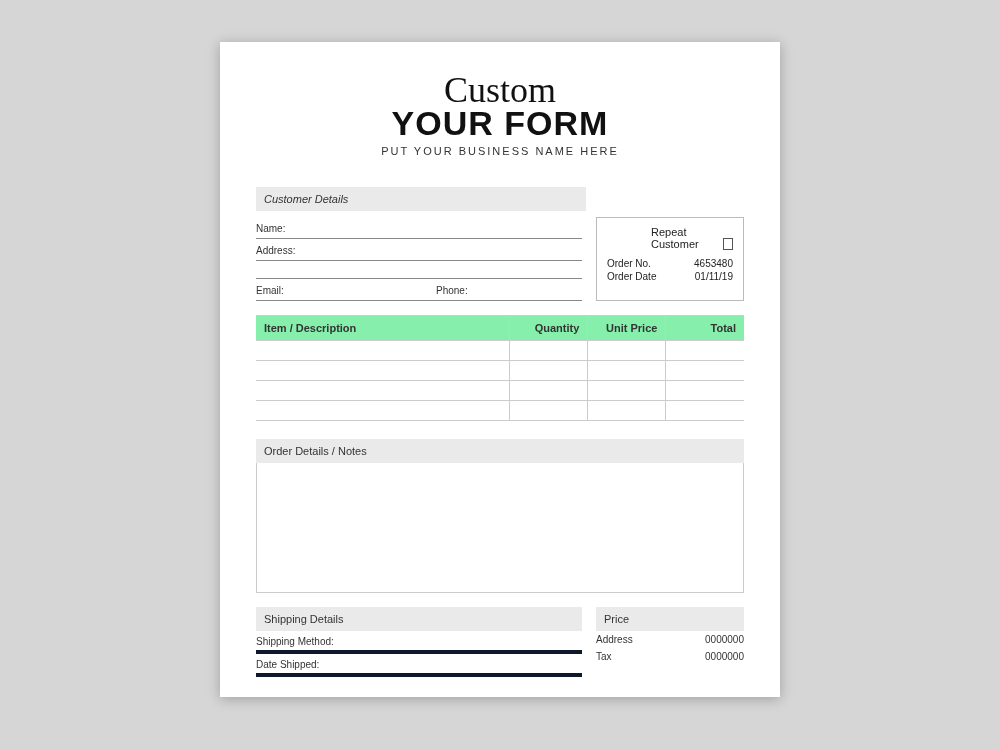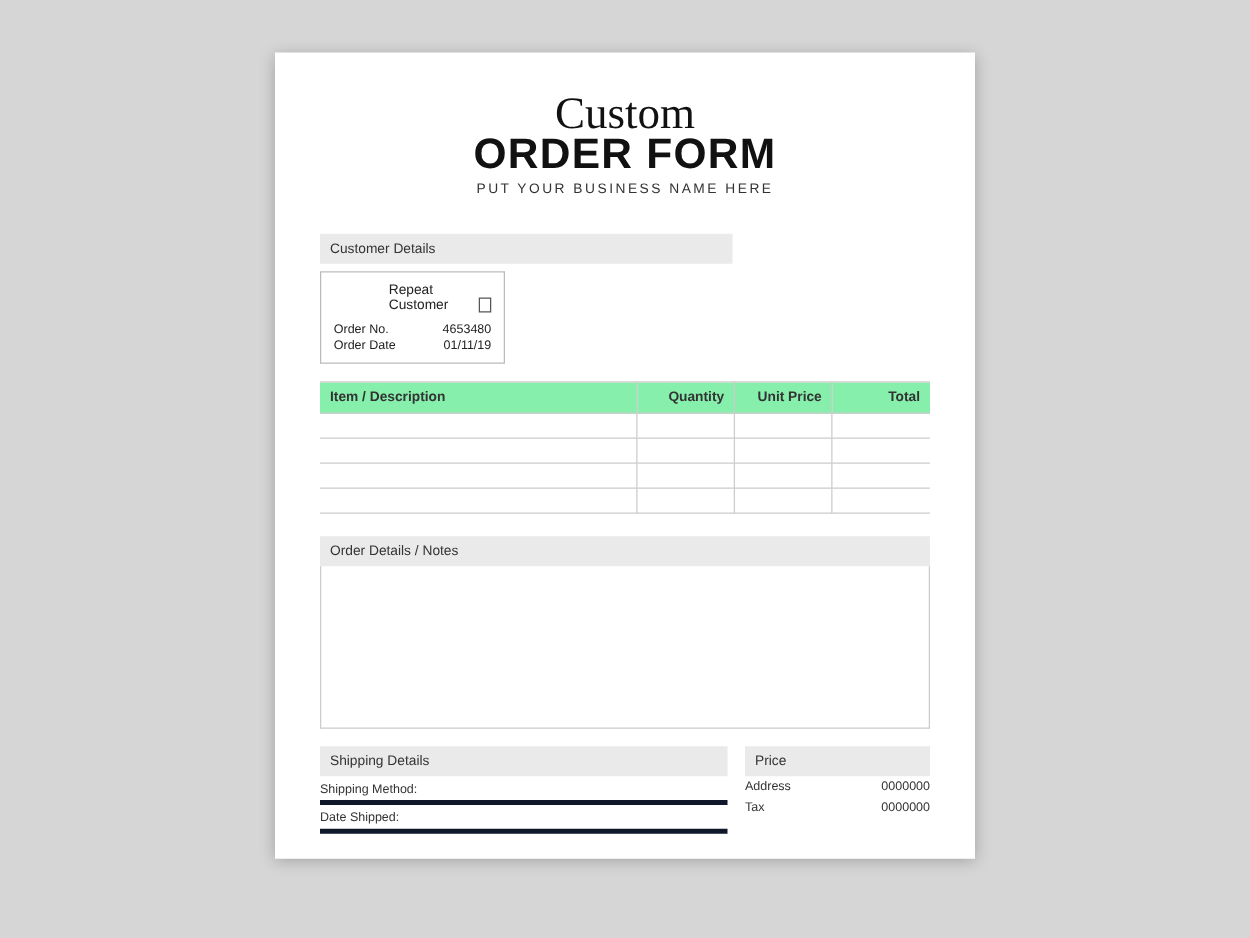--- a/index.html
+++ b/index.html
@@ -103,27 +103,40 @@
   }
   .price-line { display: flex; justify-content: space-between; font-size: 10px; color: #333; padding: 3px 0; }
 </style>
 </head>
 <body>
 
 <div class="page">
 
   <div class="header">
     <div class="script">Custom</div>
-    <div class="title">ORDER FORM</div>
+    <div class="title">YOUR FORM</div>
     <div class="subtitle">PUT YOUR BUSINESS NAME HERE</div>
   </div>
 
-  <div class="section-bar" style="width: 330px;">Customer Details</div>
+  <div class="section-bar" style="width: 330px; font-style: italic;">Customer Details</div>
 
   <div class="cust-row">
+    <div class="cust-left">
+      <div class="field-line">
+          <span class="lbl">Name:</span>
+        </div>
+      <div class="field-line">
+          <span class="lbl">Address:</span>
+        </div>
+      <div class="field-line blank"></div>
+      <div class="field-line">
+        <span class="lbl">Email:</span>
+        <span style="margin-left:110px">Phone:</span>
+      </div>
+    </div>
     <div class="cust-box">
       <div class="rc">
         <span>Repeat Customer</span>
         <span class="checkbox"></span>
       </div>
       <div class="kv">
         <span>Order No.</span>
         <span>4653480</span>
       </div>
       <div class="kv">

